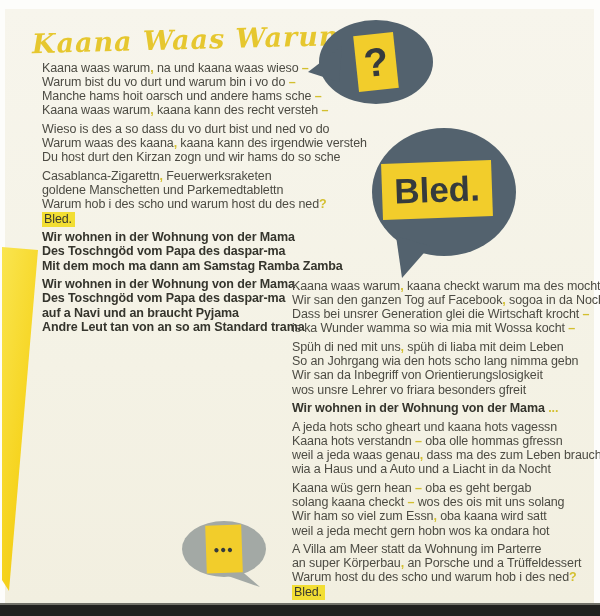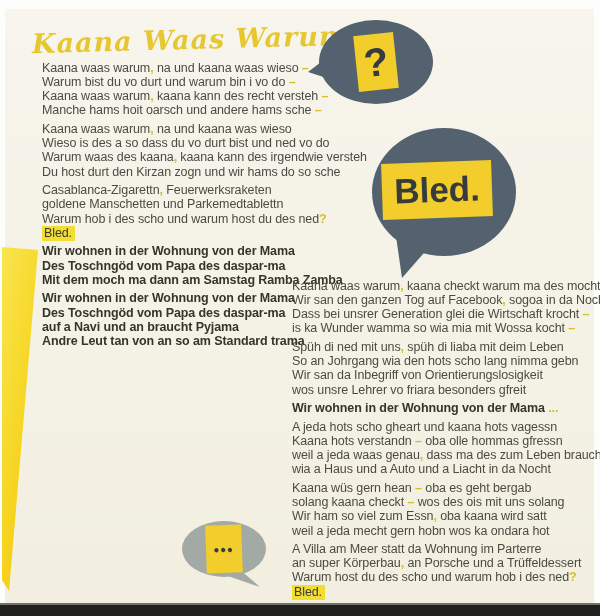--- a/index.html
+++ b/index.html
@@ -62,25 +62,24 @@
   <div class="page"></div>
 
   <div class="wedge"></div>
 
   <div class="title">Kaana Waas Warum</div>
 
   <div class="col col-left">
       <div class="stanza">
         <div class="line"><span class="seg-n">Kaana waas warum</span><span class="seg-y">,</span><span class="seg-n"> na und kaana waas wieso </span><span class="seg-y">–</span></div>
         <div class="line"><span class="seg-n">Warum bist du vo durt und warum bin i vo do </span><span class="seg-y">–</span></div>
+        <div class="line"><span class="seg-n">Manche hams hoit oarsch und andere hams sche </span><span class="seg-y">–</span></div>
         <div class="line"><span class="seg-n">Kaana waas warum</span><span class="seg-y">,</span><span class="seg-n"> kaana kann des recht versteh </span><span class="seg-y">–</span></div>
-        <div class="line"><span class="seg-n">Manche hams hoit oarsch und andere hams sche </span><span class="seg-y">–</span></div>
       </div>
       <div class="stanza">
-        <div class="line"><span class="seg-n">Kaana waas warum</span><span class="seg-y">,</span><span class="seg-n"> na und kaana was wieso</span></div>
         <div class="line"><span class="seg-n">Wieso is des a so dass du vo durt bist und ned vo do</span></div>
         <div class="line"><span class="seg-n">Warum waas des kaana</span><span class="seg-y">,</span><span class="seg-n"> kaana kann des irgendwie versteh</span></div>
         <div class="line"><span class="seg-n">Du host durt den Kirzan zogn und wir hams do so sche</span></div>
       </div>
       <div class="stanza">
         <div class="line"><span class="seg-n">Casablanca-Zigarettn</span><span class="seg-y">,</span><span class="seg-n"> Feuerwerksraketen</span></div>
         <div class="line"><span class="seg-n">goldene Manschetten und Parkemedtablettn</span></div>
         <div class="line"><span class="seg-n">Warum hob i des scho und warum host du des ned</span><span class="seg-y">?</span></div>
         <div class="line"><span class="seg-h">Bled.</span></div>
       </div>

